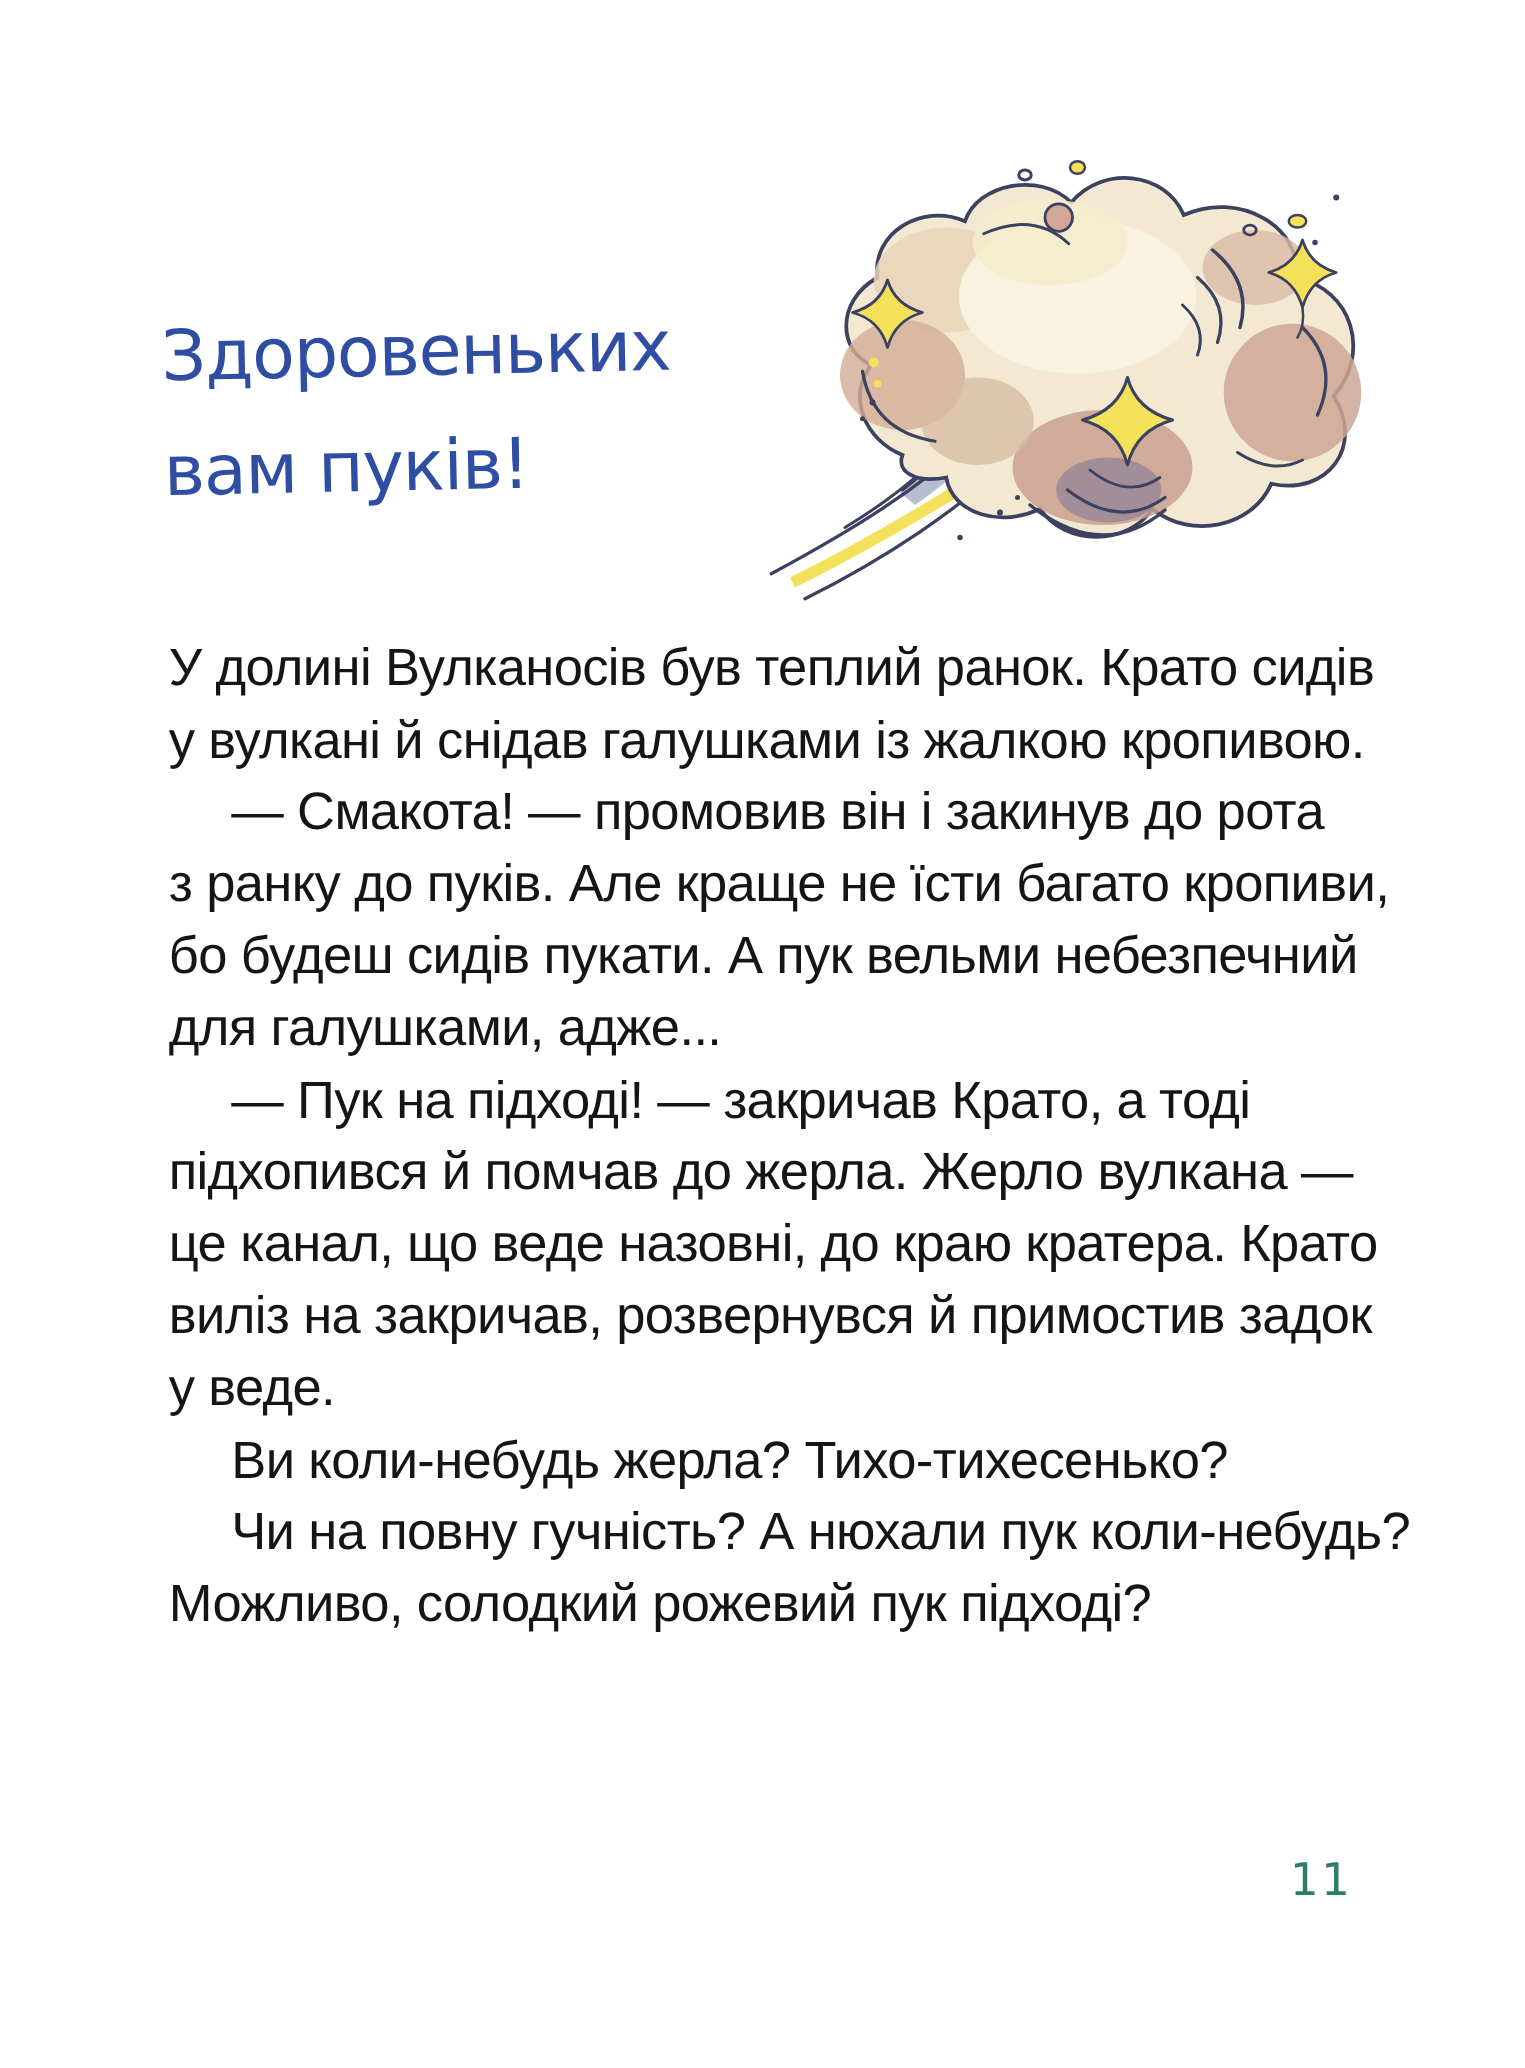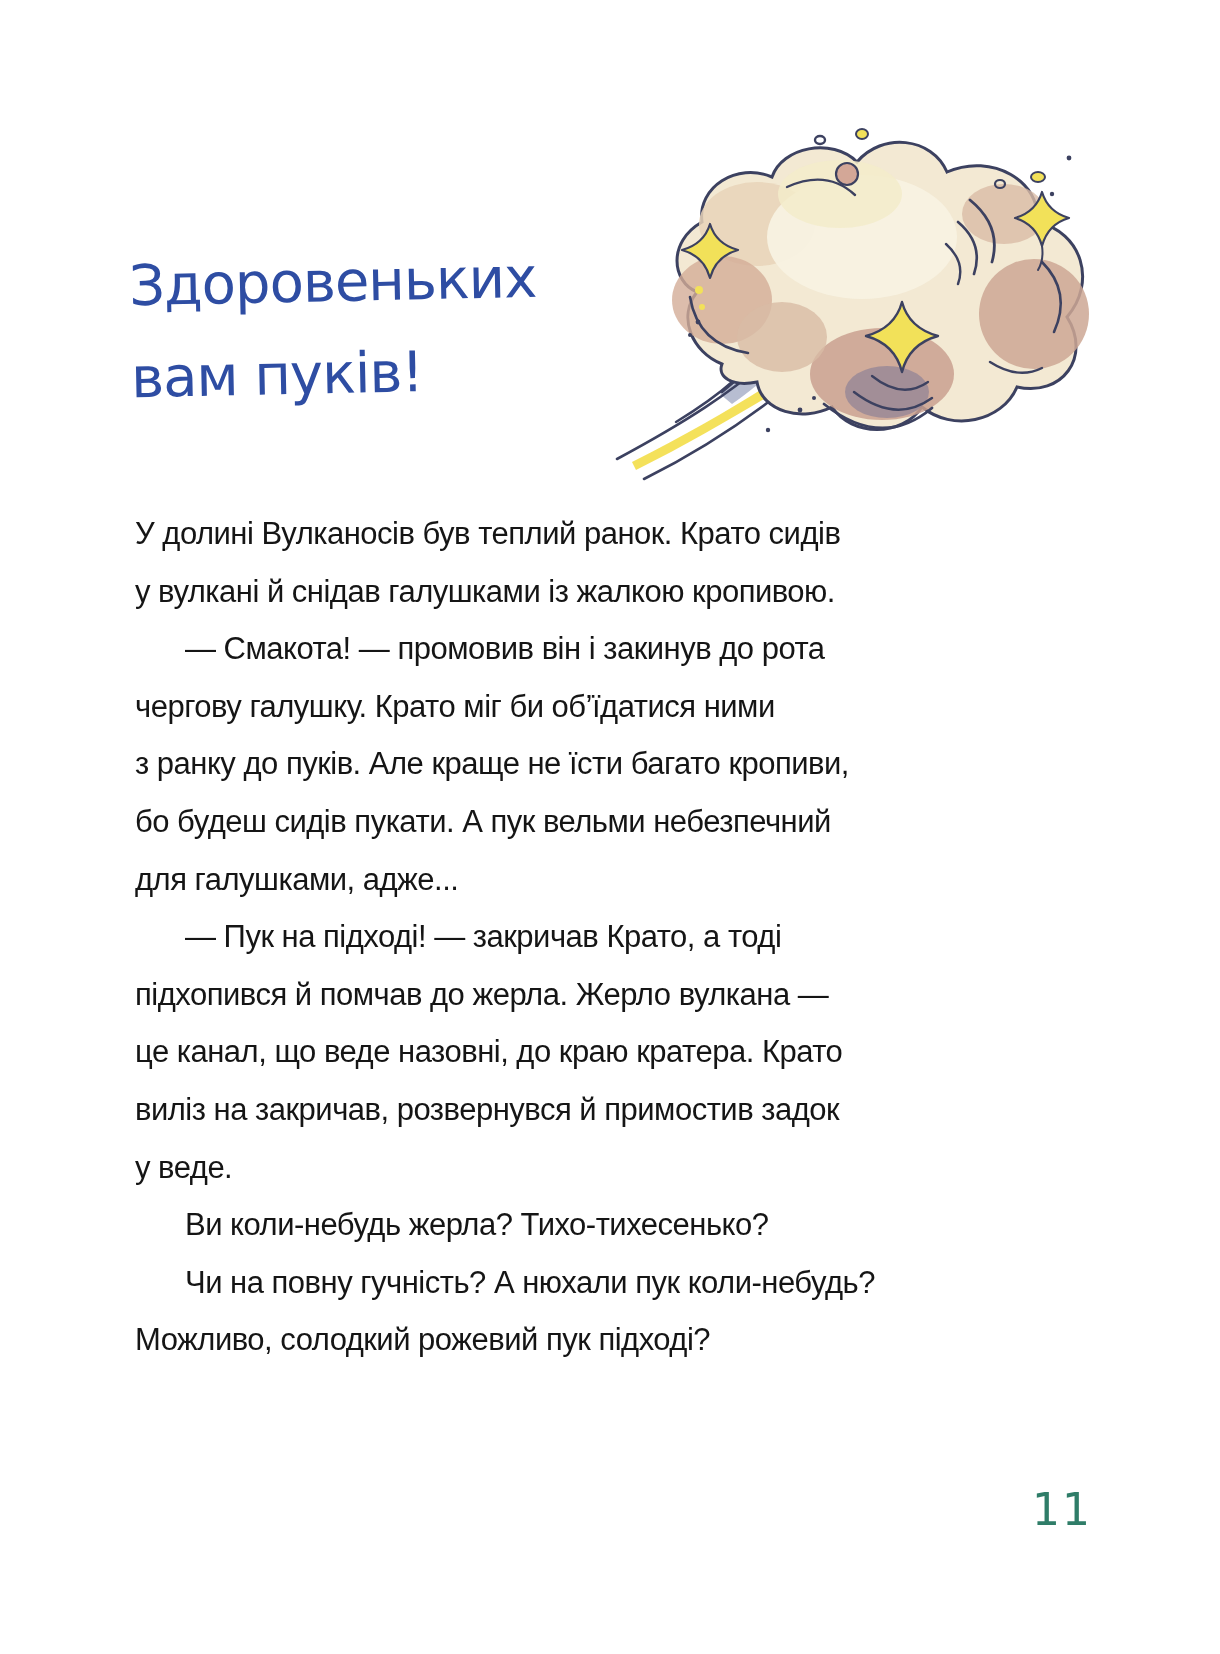--- a/index.html
+++ b/index.html
@@ -36,33 +36,33 @@
     top: 92px;
     width: 540px;
     height: 400px;
   }
   .body-text {
     position: absolute;
     left: 135px;
     top: 505px;
     width: 960px;
     color: #151515;
-    font-size: 31px;
+    font-size: 42px;
     line-height: 57.6px;
     letter-spacing: -0.5px;
   }
   .body-text .line { white-space: nowrap; }
   .body-text .line.indent { padding-left: 50px; }
   .page-number {
     position: absolute;
     left: 1032px;
     top: 1484px;
     color: #2f7d68;
     font-family: "DejaVu Sans", sans-serif;
-    font-size: 44px;
+    font-size: 36px;
     letter-spacing: 2px;
   }
 </style>
 </head>
 <body>
 
 <div class="page">
 
   <h1 class="chapter-title" style="color: rgb(46, 77, 163);">
     <span class="t-line">Здоровеньких</span>
@@ -131,21 +131,20 @@
     <circle cx="118" cy="243" r="2" fill="#3c4160"></circle>
     <circle cx="228" cy="318" r="2.4" fill="#3c4160"></circle>
     <circle cx="242" cy="306" r="2" fill="#3c4160"></circle>
     <circle cx="196" cy="338" r="2.2" fill="#3c4160"></circle>
   </svg>
 
   <div class="body-text">
       <div class="line">У долині Вулканосів був теплий ранок. Крато сидів</div>
       <div class="line">у вулкані й снідав галушками із жалкою кропивою.</div>
       <div class="line indent">— Смакота! — промовив він і закинув до рота</div>
-      <div class="line">чергову галушку. Крато міг би об’їдатися ними</div>
       <div class="line">з ранку до пуків. Але краще не їсти багато кропиви,</div>
       <div class="line">бо будеш сидів пукати. А пук вельми небезпечний</div>
       <div class="line">для галушками, адже...</div>
       <div class="line indent">— Пук на підході! — закричав Крато, а тоді</div>
       <div class="line">підхопився й помчав до жерла. Жерло вулкана —</div>
       <div class="line">це канал, що веде назовні, до краю кратера. Крато</div>
       <div class="line">виліз на закричав, розвернувся й примостив задок</div>
       <div class="line">у веде.</div>
       <div class="line indent">Ви коли-небудь жерла? Тихо-тихесенько?</div>
       <div class="line indent">Чи на повну гучність? А нюхали пук коли-небудь?</div>

